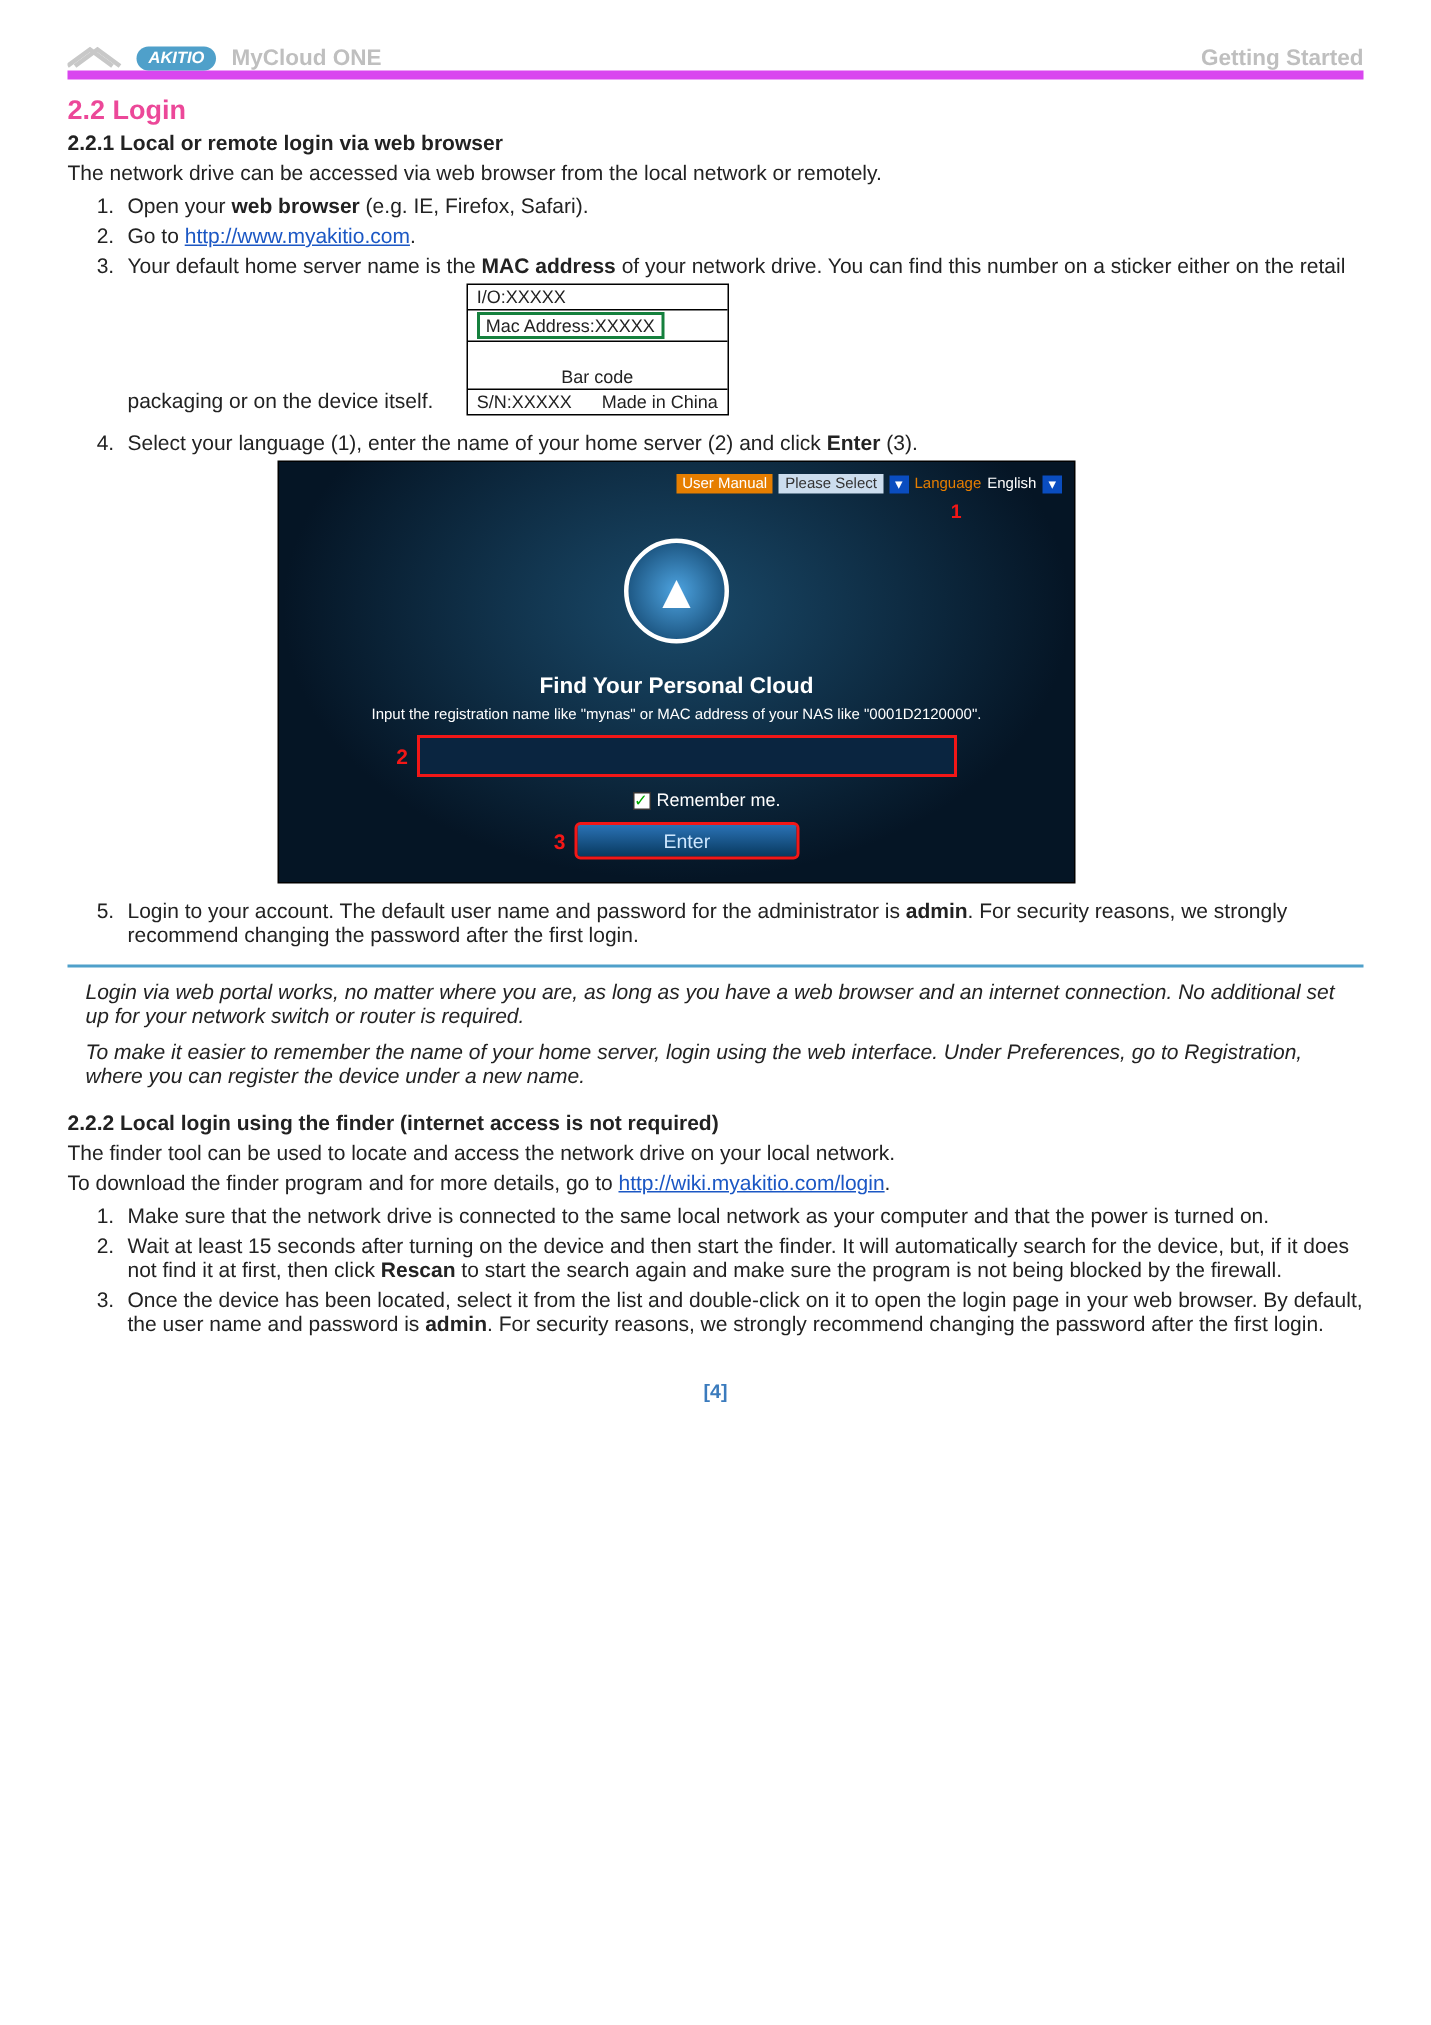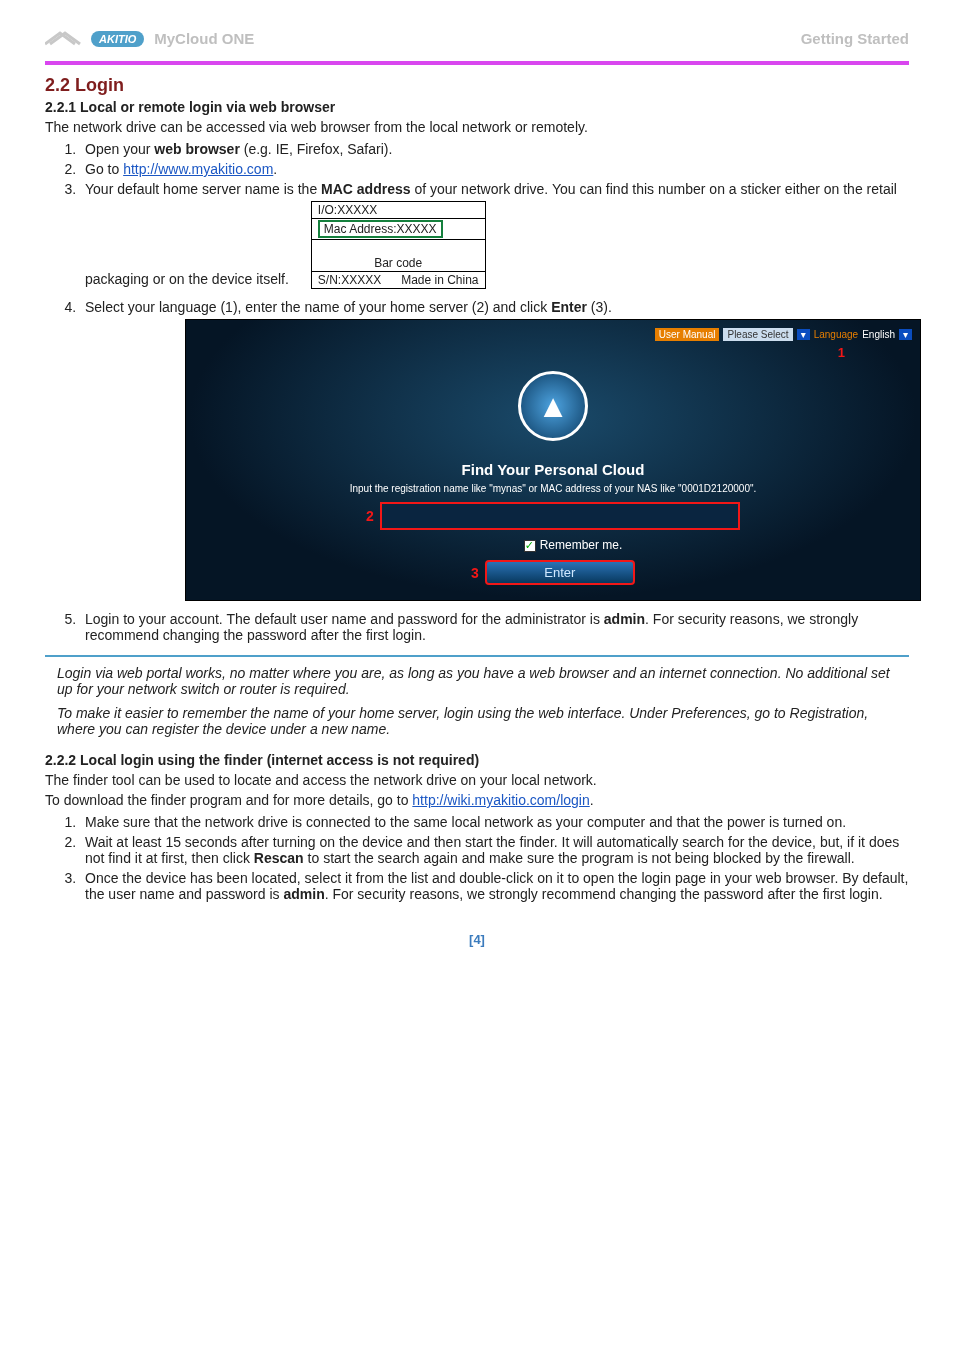--- a/index.html
+++ b/index.html
@@ -8,22 +8,22 @@
     font-size: 14px;
     color: #222;
     margin: 0;
     padding: 30px 45px;
     background: #fff;
     width: 954px;
   }
   .header-row {
     display: flex;
     align-items: center;
-    border-bottom: 4px solid #d946ef;
-    padding-bottom: 14px;
+    border-bottom: 6px solid #d946ef;
+    padding-bottom: 0;
   }
   .logo {
     display: flex;
     align-items: center;
     gap: 6px;
   }
   .logo-chevron {
     width: 40px; height: 15px;
   }
   .logo-badge {
@@ -41,21 +41,21 @@
     font-size: 15px;
     margin-left: 10px;
   }
   .getting-started {
     margin-left: auto;
     color: #bfbfbf;
     font-weight: bold;
     font-size: 15px;
   }
   h2.sec {
-    color: #7f1d1d;
+    color: #ec4899;
     font-size: 18px;
     margin: 10px 0 3px 0;
   }
   h3.sub {
     font-size: 14px;
     margin: 3px 0;
     font-weight: bold;
   }
   h3.sub2 {
     font-size: 14px;
@@ -70,21 +70,21 @@
     margin: 4px 0 6px 18px;
     border: 1px solid #000;
     display: inline-block;
     font-size: 12px;
   }
   .mac-label div { padding: 1px 6px; border-bottom: 1px solid #000; }
   .mac-label div:last-child { border-bottom: none; display:flex; justify-content:space-between; gap:20px;}
   .mac-hl { border: 2px solid #15803d; padding: 0 4px; display:inline-block;}
   .bc { text-align:center;margin-top:15px;}
   .screenshot {
-    width: 736px;
+    width: 532px;
     margin: 4px auto 10px 100px;
     background: radial-gradient(ellipse at 50% 35%, #1a4a6a, #051525 70%);
     border: 1px solid #000;
     padding: 8px 0 15px 0;
     position: relative;
   }
   .top-bar {
     display:flex;
     justify-content:flex-end;
     gap:4px;

